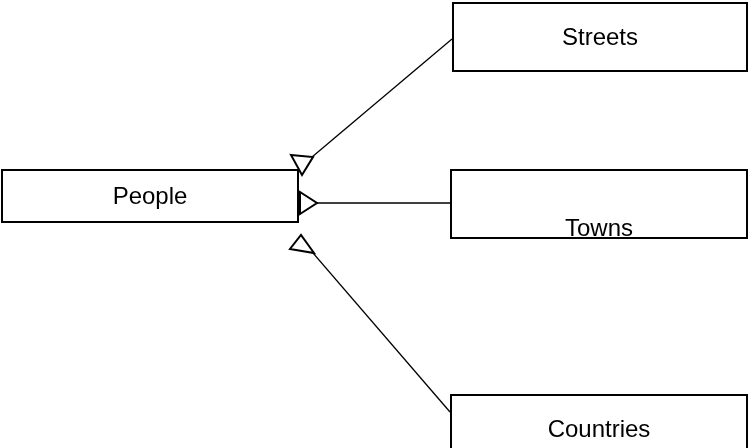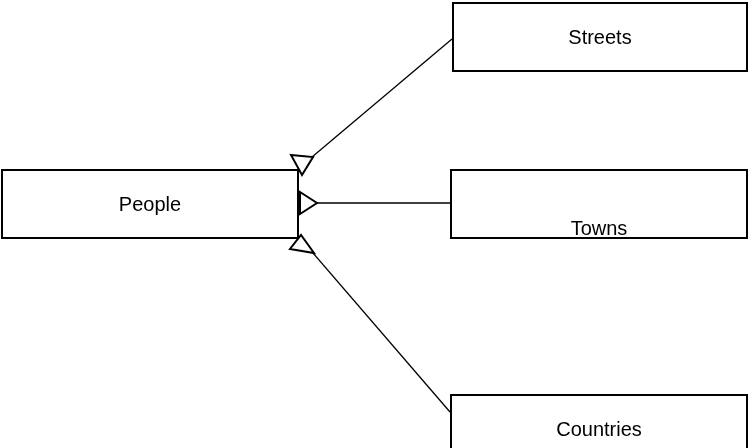--- a/index.html
+++ b/index.html
@@ -21,39 +21,39 @@
     position: absolute;
     box-sizing: border-box;
     background: #ffffff;
     border-style: solid;
     border-width: 2px;
     display: flex;
     align-items: center;
     justify-content: center;
   }
   .node-label {
-    font-size: 20px;
+    font-size: 24px;
     line-height: 1;
     white-space: nowrap;
   }
 </style>
 </head>
 <body>
 
 <div class="canvas" id="canvas" style="width: 753px; height: 448px; background: rgb(255, 255, 255);">
   <svg class="edge-layer" id="edge-layer" xmlns="http://www.w3.org/2000/svg" width="753" height="448" viewBox="0 0 753 448">
       <line x1="312" y1="157" x2="452" y2="39" stroke="#000000" stroke-width="1.3"></line>
       <polygon points="291,155 313,157 302,175" fill="#ffffff" stroke="#000000" stroke-width="2" stroke-linejoin="miter"></polygon>
       <line x1="316" y1="203" x2="450" y2="203" stroke="#000000" stroke-width="1.3"></line>
       <polygon points="300,192 300,214 317,203" fill="#ffffff" stroke="#000000" stroke-width="2" stroke-linejoin="miter"></polygon>
       <line x1="313" y1="253" x2="450" y2="412" stroke="#000000" stroke-width="1.3"></line>
       <polygon points="290,249 314,253 301,235" fill="#ffffff" stroke="#000000" stroke-width="2" stroke-linejoin="miter"></polygon>
     </svg>
 
-  <div class="node" style="left: 1px; top: 169px; width: 298px; height: 70px; border-color: rgb(0, 0, 0); background: rgb(255, 255, 255);">
+  <div class="node" style="left: 1px; top: 169px; width: 298px; height: 54px; border-color: rgb(0, 0, 0); background: rgb(255, 255, 255);">
     <span class="node-label" style="color: rgb(0, 0, 0);">People</span>
   </div>
   <div class="node" style="left: 452px; top: 2px; width: 296px; height: 70px; border-color: rgb(0, 0, 0); background: rgb(255, 255, 255);">
     <span class="node-label" style="color: rgb(0, 0, 0);">Streets</span>
   </div>
   <div class="node" style="left: 450px; top: 169px; width: 298px; height: 70px; border-color: rgb(0, 0, 0); background: rgb(255, 255, 255);">
     <span class="node-label" style="color: rgb(0, 0, 0); margin-top: 48px;">Towns</span>
   </div>
   <div class="node" style="left: 450px; top: 374px; width: 298px; height: 69px; border-color: rgb(0, 0, 0); background: rgb(255, 255, 255); margin-top: 20px;">
     <span class="node-label" style="color: rgb(0, 0, 0);">Countries</span>

